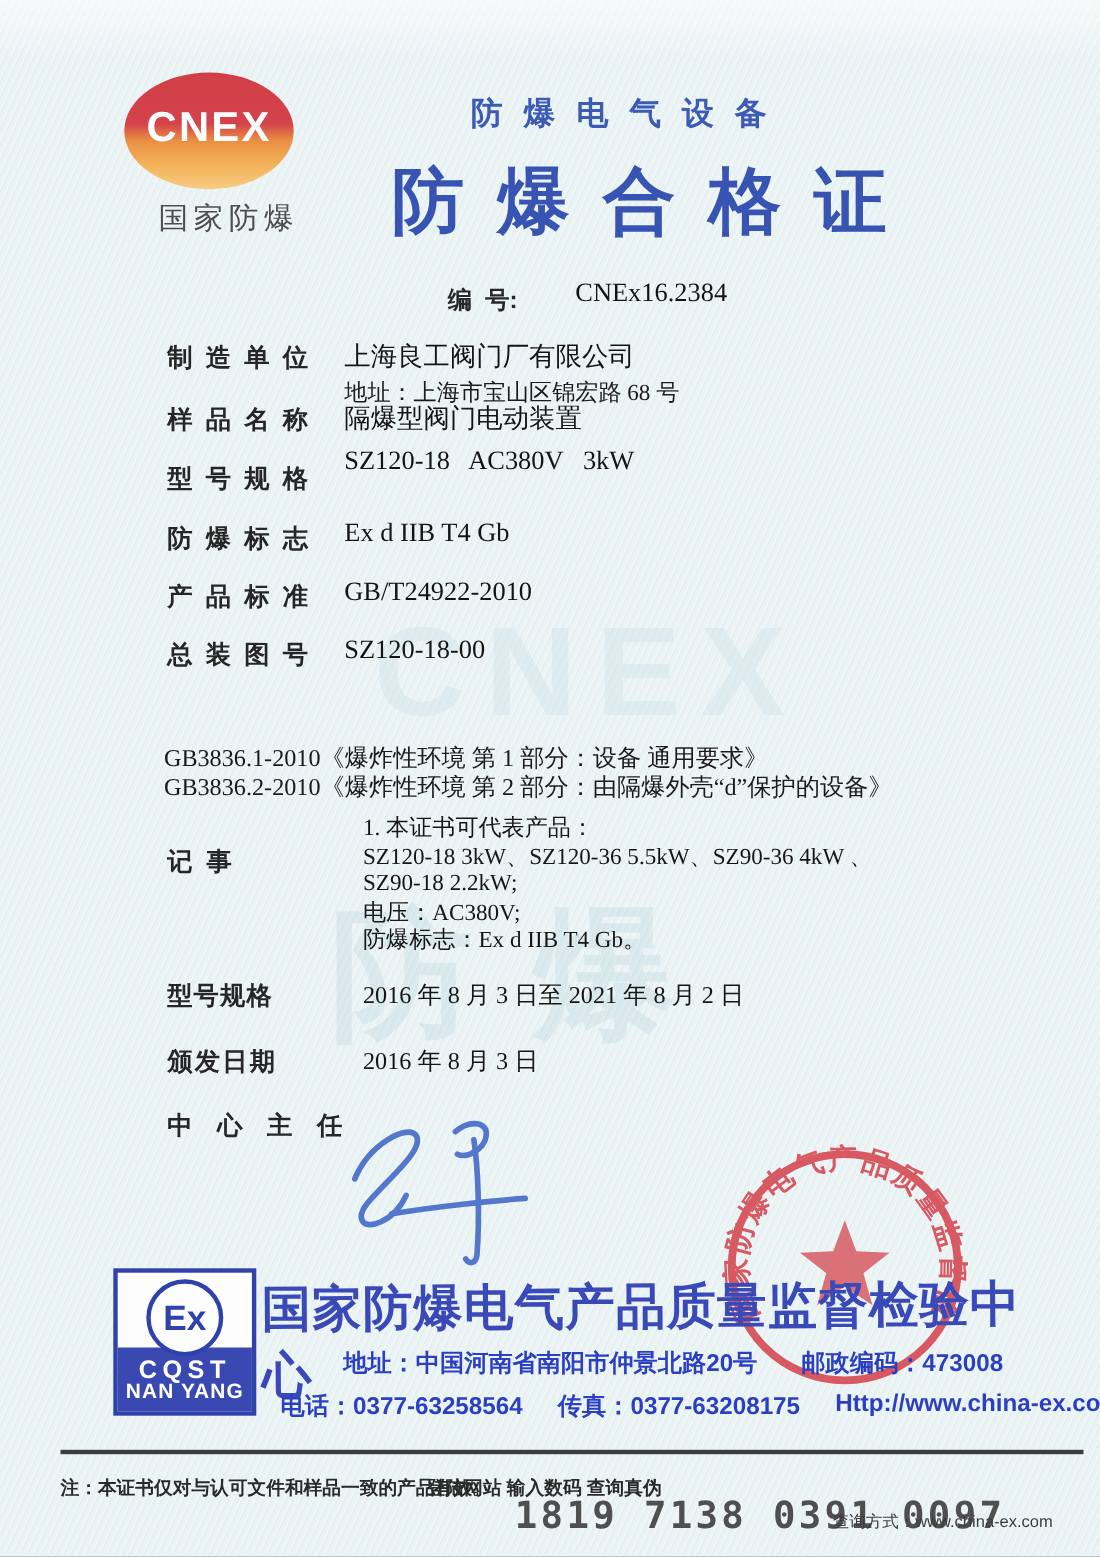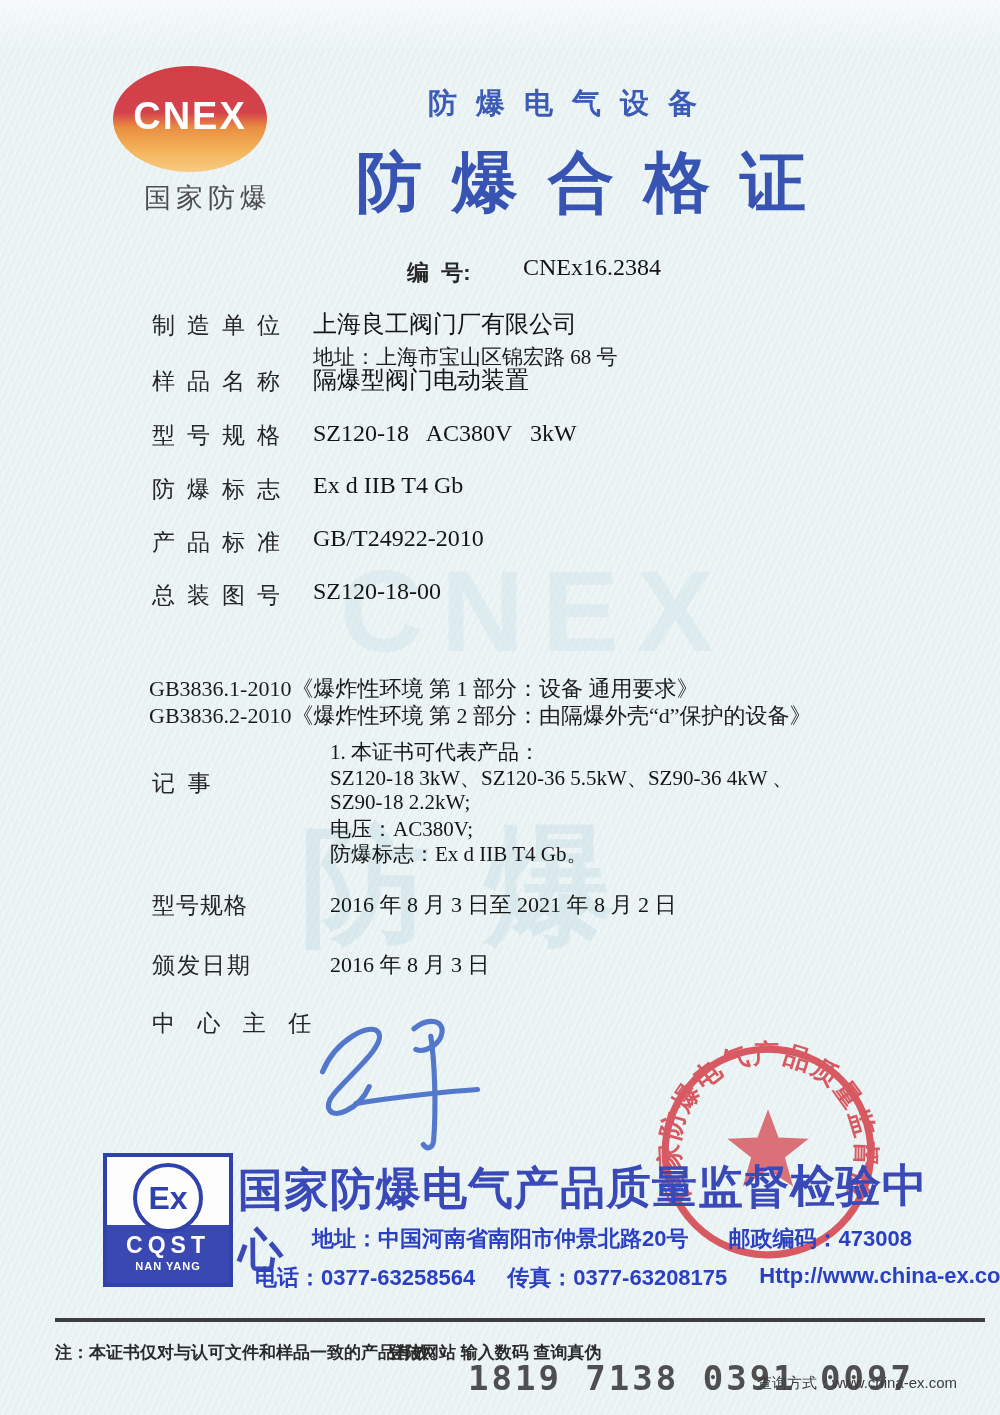--- a/index.html
+++ b/index.html
@@ -32,38 +32,38 @@
   .cnex-caption{left:108px;top:180px;width:164px;text-align:right;
     font-size:27px;letter-spacing:5px;color:#4e4e4e;}
   .subtitle{left:428px;top:84px;font-size:29px;font-weight:700;letter-spacing:19px;color:#3c5bb5;}
   .main-title{left:356px;top:138px;font-size:66px;font-weight:700;letter-spacing:30px;color:#3854b2;}
 
   
   .certno-label{left:407px;top:258px;font-size:22px;font-weight:700;color:#272727;}
   .certno-value{left:523px;top:254px;font-size:24px;font-family:"Liberation Serif",serif;color:#141414;}
 
   
-  .flabel{left:152px;font-size:23px;font-weight:400;color:#262626;letter-spacing:12px;}
+  .flabel{left:152px;font-size:23px;font-weight:700;color:#262626;letter-spacing:12px;}
   .fvalue{left:313px;font-size:24px;font-family:"Liberation Serif",serif;color:#141414;}
   .faddr{left:313px;font-size:21px;font-family:"Liberation Serif",serif;color:#1b1b1b;}
 
   .stmt-bold{left:149px;font-size:22px;font-weight:600;color:#242424;}
   .stmt-serif{left:149px;font-size:22px;font-family:"Liberation Serif",serif;color:#1b1b1b;margin-top:19px;}
 
   .note-line{left:330px;font-size:21px;font-family:"Liberation Serif",serif;color:#161616;}
 
   .sig-svg{left:295px;top:1012px;}
   .seal-svg{left:656px;top:1040px;z-index:2;opacity:0.88;}
 
   
   .ex-logo{left:103px;top:1153px;width:122px;height:126px;border:4px solid #2f41ab;background:#fdfdfd;z-index:3;}
   .ex-band{position:absolute;left:0;bottom:0;width:100%;height:58px;background:#3a49b2;
     display:flex;flex-direction:column;align-items:center;justify-content:center;}
   .ex-band .l1{color:#fff;font-size:23px;font-weight:700;letter-spacing:5px;line-height:24px;}
-  .ex-band .l2{color:#fff;font-size:11px;font-weight:700;letter-spacing:1px;line-height:18px;}
+  .ex-band .l2{color:#fff;font-size:19px;font-weight:700;letter-spacing:1px;line-height:18px;}
   .ex-circle{position:absolute;left:26px;top:6px;width:62px;height:62px;border:4px solid #2f41ab;
     border-radius:50%;background:#fdfdfd;display:flex;align-items:center;justify-content:center;z-index:2;}
   .ex-circle span{color:#2f41ab;font-size:32px;font-weight:800;}
   .org-name{left:238px;top:1158px;width:690px;font-size:45px;font-weight:700;
     font-family:"DejaVu Serif",serif;color:#3a49b8;letter-spacing:1px;z-index:4;transform:rotate(-0.4deg);}
   .org-row1{left:312px;top:1224px;display:flex;gap:40px;z-index:4;}
   .org-row2{left:255px;top:1263px;display:flex;gap:32px;z-index:4;}
   .org-row1 span,.org-row2 span{font-size:22px;font-weight:700;color:#2b3fc2;}
 
   .rule{left:55px;top:1318px;width:930px;height:4px;background:#3d3d3d;}
@@ -96,21 +96,21 @@
   <div class="abs certno-value">CNEx16.2384</div>
 
   <div class="abs flabel" style="top:310px;">制造单位</div>
   <div class="abs fvalue pre" style="top:308px;">上海良工阀门厂有限公司</div>
   <div class="abs faddr pre" style="top:343px;">地址：上海市宝山区锦宏路 68 号</div>
 
   <div class="abs flabel" style="top:366px;">样品名称</div>
   <div class="abs fvalue pre" style="top:364px;">隔爆型阀门电动装置</div>
 
   <div class="abs flabel" style="top:420px;">型号规格</div>
-  <div class="abs fvalue pre" style="top:420px;">SZ120-18   AC380V   3kW</div>
+  <div class="abs fvalue pre" style="top:406px;">SZ120-18   AC380V   3kW</div>
 
   <div class="abs flabel" style="top:474px;">防爆标志</div>
   <div class="abs fvalue pre" style="top:472px;">Ex d IIB T4 Gb</div>
 
   <div class="abs flabel" style="top:527px;">产品标准</div>
   <div class="abs fvalue pre" style="top:525px;">GB/T24922-2010</div>
 
   <div class="abs flabel" style="top:580px;">总装图号</div>
   <div class="abs fvalue pre" style="top:578px;">SZ120-18-00</div>
 

